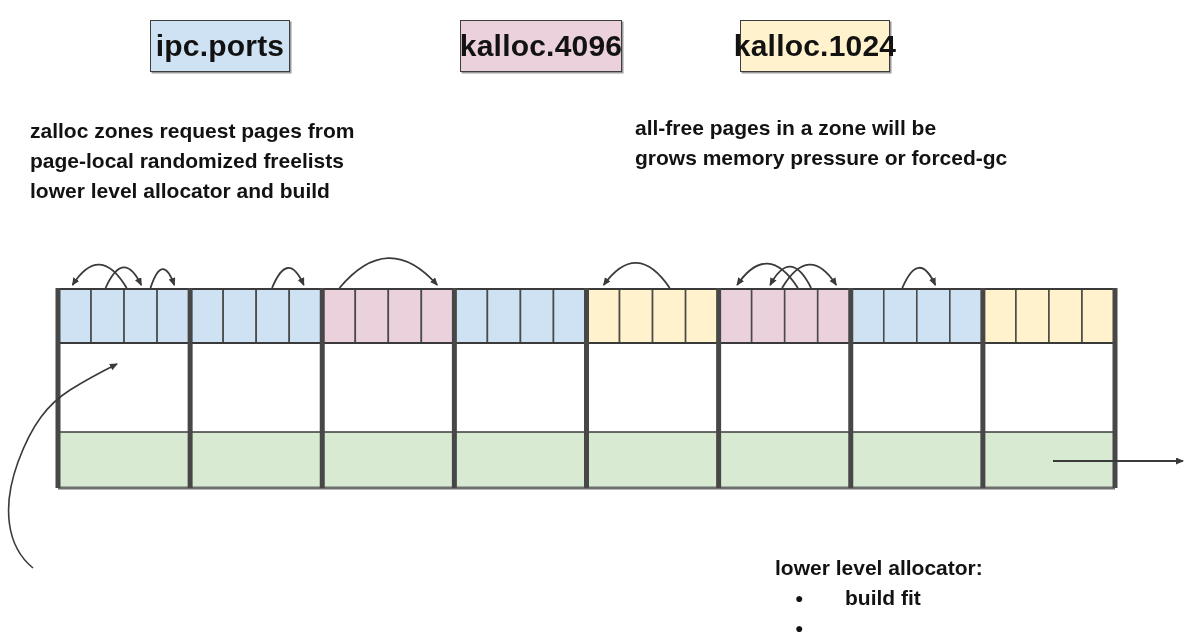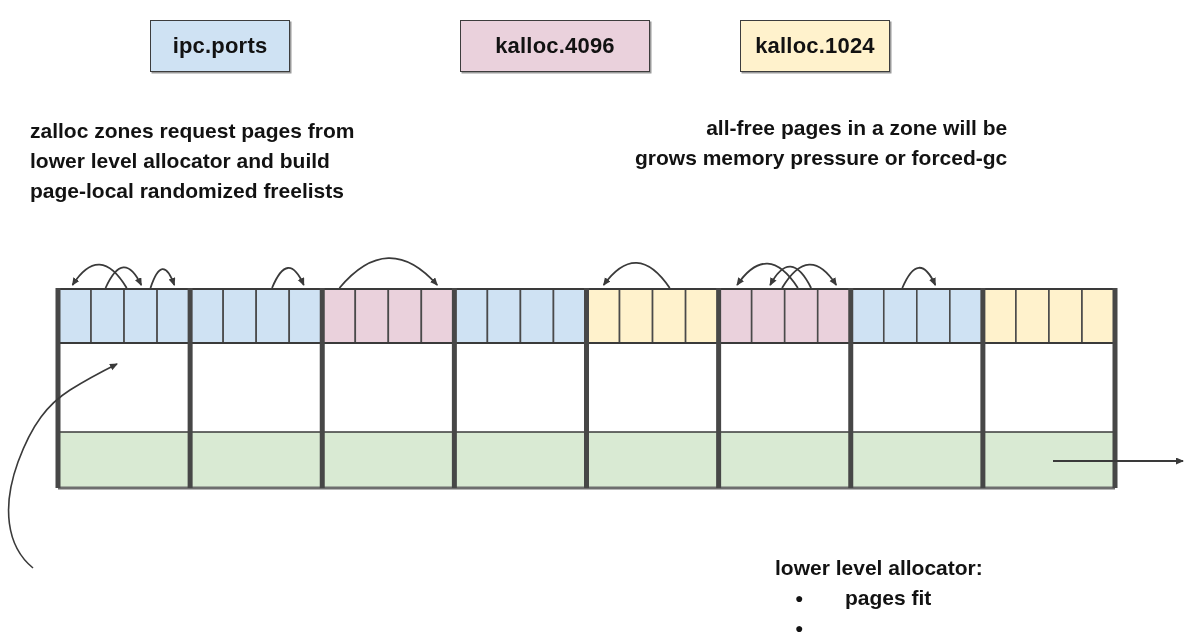--- a/index.html
+++ b/index.html
@@ -4,28 +4,28 @@
 <style>
   html,body{margin:0;padding:0;background:#fff;}
   #stage{
     position:relative;width:1200px;height:642px;background:#ffffff;
     font-family:"Liberation Sans",sans-serif;font-weight:bold;color:#121212;
     overflow:hidden;
   }
   .legend-box{
     position:absolute;top:20px;height:52px;display:flex;align-items:center;justify-content:center;
     border:1.6px solid #3d3d3d;box-shadow:1.5px 1.5px 0 #9a9a9a;
-    font-size:22px;letter-spacing:.2px;box-sizing:border-box;
+    font-size:30px;letter-spacing:.2px;box-sizing:border-box;
   }
   #legend-ipc{left:150px;width:140px;}
-  #legend-k4096{left:460px;width:190px;}
+  #legend-k4096{left:460px;width:162px;}
   #legend-k1024{left:740px;width:150px;}
   .note{position:absolute;font-size:21px;line-height:30px;white-space:nowrap;}
   #note-zalloc{left:30px;top:108px;margin-top:8px;}
-  #note-allfree{left:635px;top:113px;text-align:right;}
+  #note-allfree{left:635px;top:113px;}
   #note-split{left:40px;top:515px;}
   #note-lower{left:775px;top:515px;margin-top:38px;}
   .bullet-row{display:flex;align-items:center;padding-left:20px;}
   .bullet-dot{width:50px;font-size:14px;line-height:30px;}
   #diagram-svg{position:absolute;left:0;top:0;}
 </style>
 </head>
 <body>
 
 <div id="stage">
@@ -35,35 +35,35 @@
   </div>
   <div class="legend-box" id="legend-k4096" style="background: rgb(234, 209, 220);">
     <span>kalloc.4096</span>
   </div>
   <div class="legend-box" id="legend-k1024" style="background: rgb(255, 242, 204);">
     <span>kalloc.1024</span>
   </div>
 
   <div class="note" id="note-zalloc">
     <div>zalloc zones request pages from</div>
+    <div>page-local randomized freelists</div>
     <div>lower level allocator and build</div>
-    <div>page-local randomized freelists</div>
   </div>
 
   <div class="note" id="note-allfree">
     <div>all-free pages in a zone will be</div>
     <div>grows memory pressure or forced-gc</div>
   </div>
 
 
   <div class="note" id="note-lower">
     <div>lower level allocator:</div>
     <div class="bullet-row">
       <span class="bullet-dot">●</span>
-      <span>pages fit</span>
+      <span>build fit</span>
     </div>
     <div class="bullet-row">
       <span class="bullet-dot">●</span>
     </div>
   </div>
 
   <svg id="diagram-svg" width="1200" height="642" viewBox="0 0 1200 642">
       <defs>
         <marker id="arr" markerWidth="9" markerHeight="8" refX="7" refY="3.5" orient="auto" markerUnits="userSpaceOnUse">
           <path d="M0,0 L8,3.5 L0,7 Z" fill="#3a3a3a"></path>

